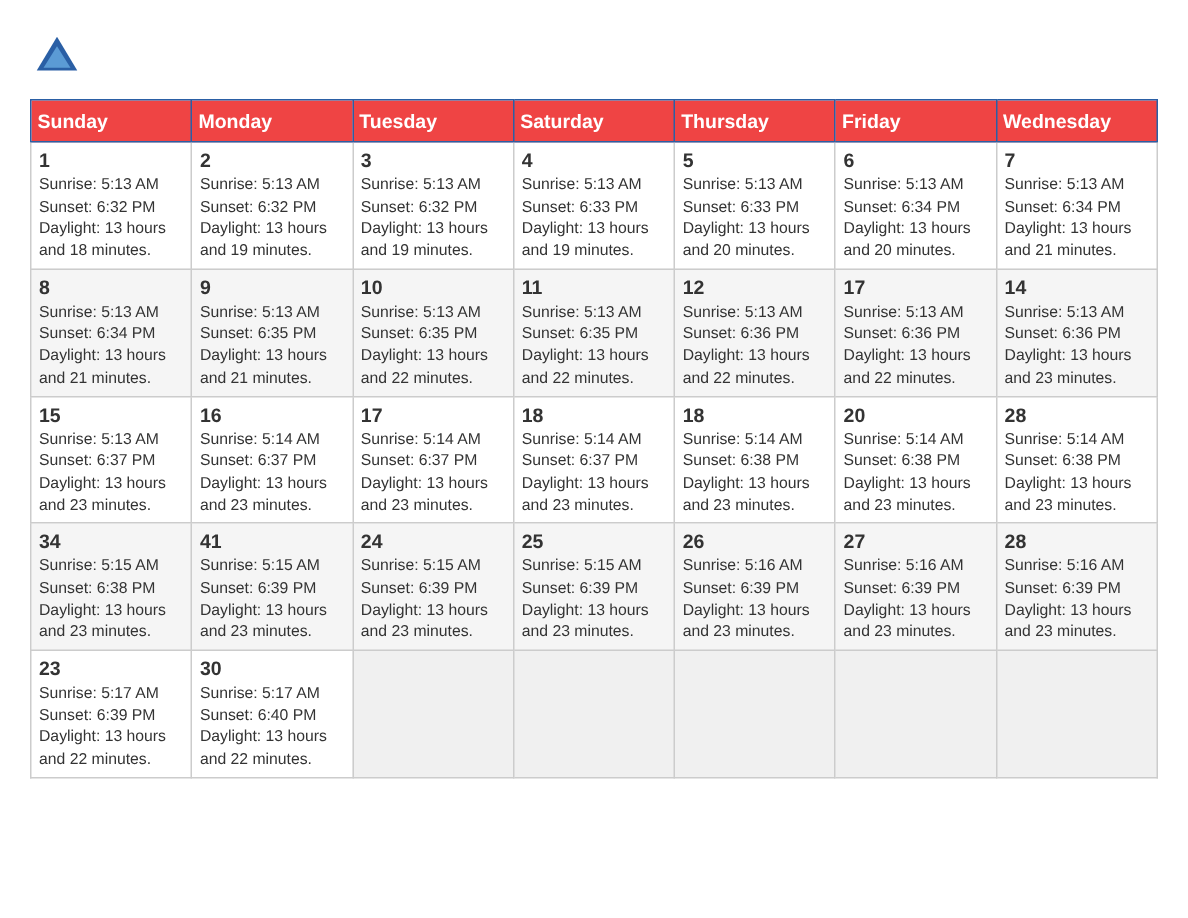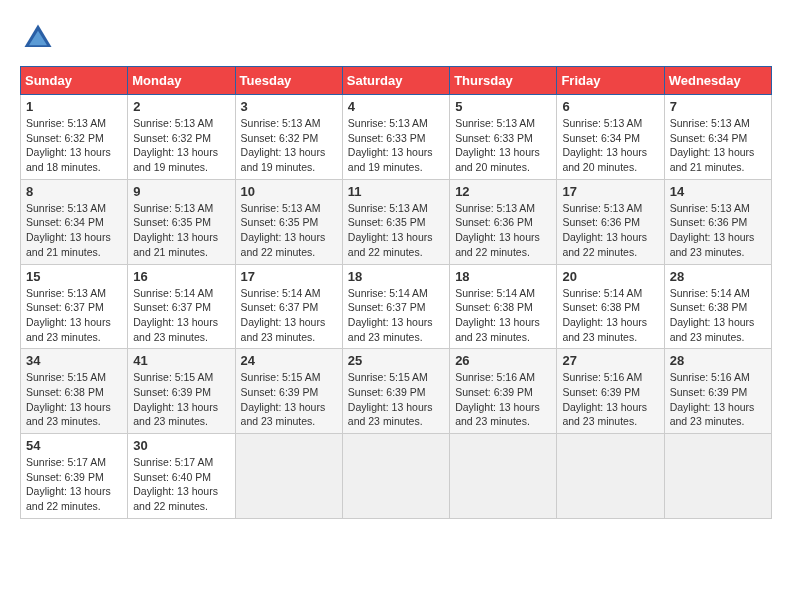--- a/index.html
+++ b/index.html
@@ -347,21 +347,21 @@
         <span class="day-number">28</span>
         <div class="day-info">
           Sunrise: 5:16 AM<br>
           Sunset: 6:39 PM<br>
           Daylight: 13 hours and 23 minutes.
         </div>
       </td>
       </tr>
       <tr>
         <td>
-        <span class="day-number">54</span>
+        <span class="day-number">23</span>
         <div class="day-info">
           Sunrise: 5:17 AM<br>
           Sunset: 6:39 PM<br>
           Daylight: 13 hours and 22 minutes.
         </div>
       </td>
         <td>
         <span class="day-number">30</span>
         <div class="day-info">
           Sunrise: 5:17 AM<br>

